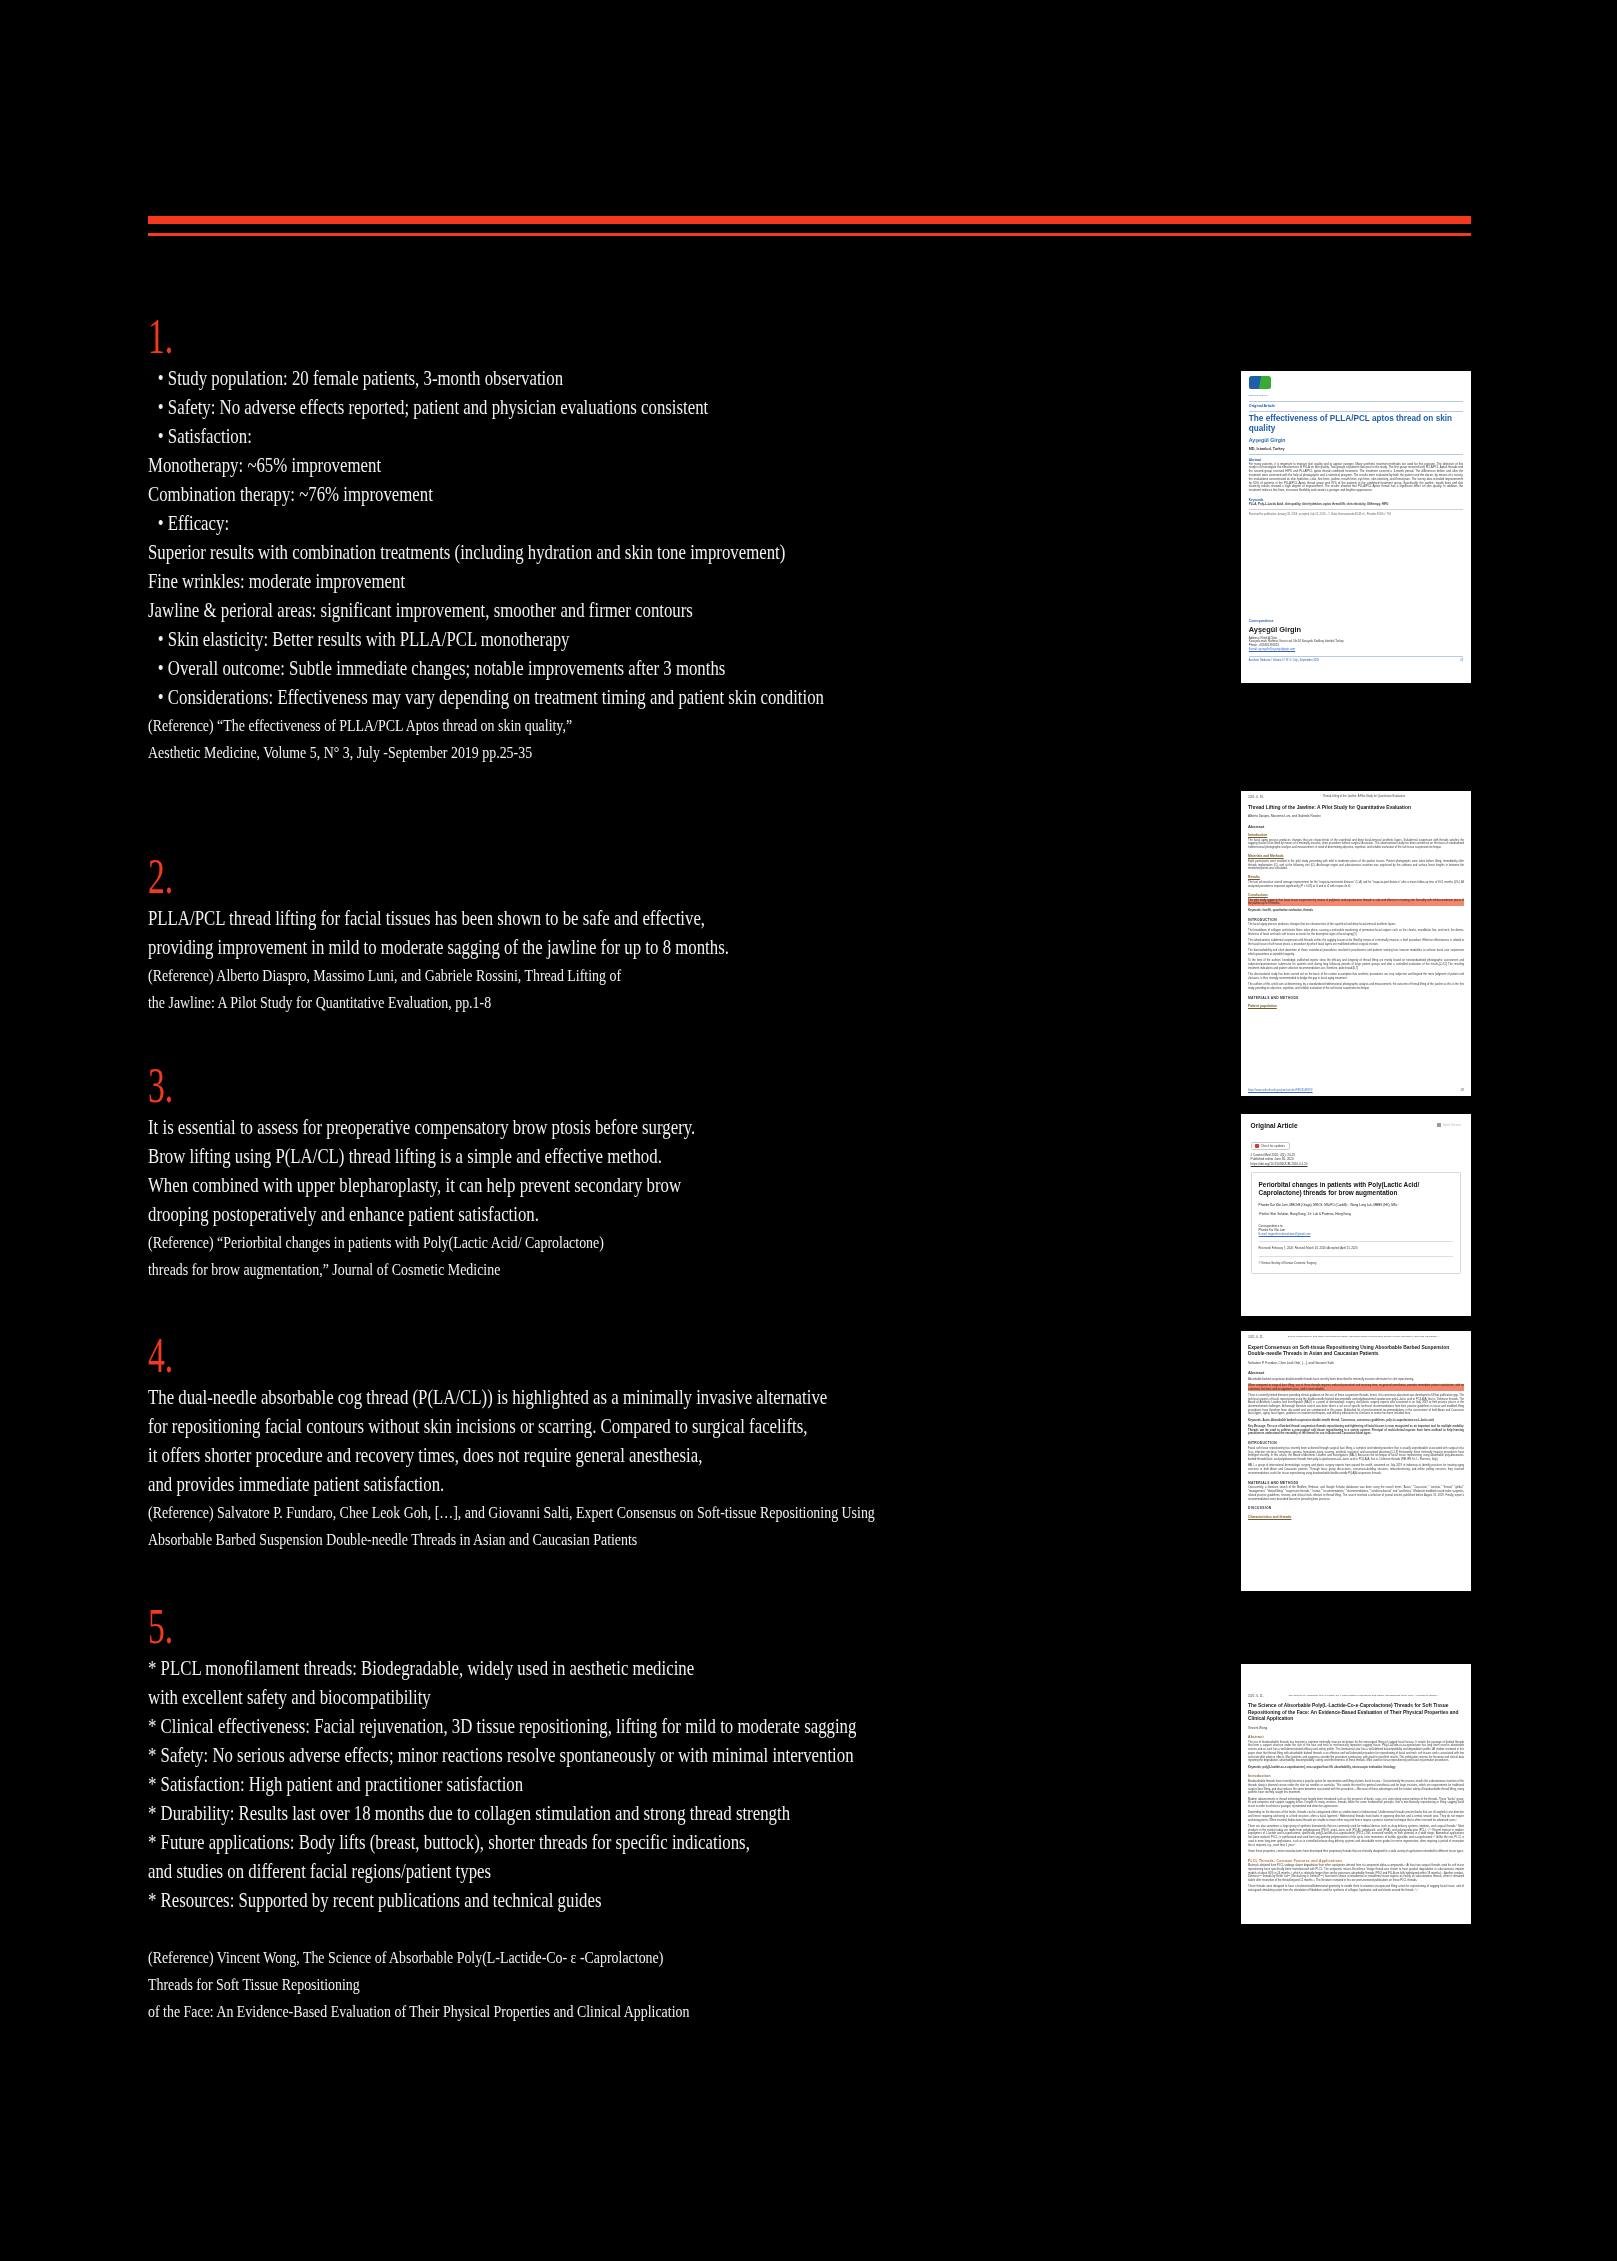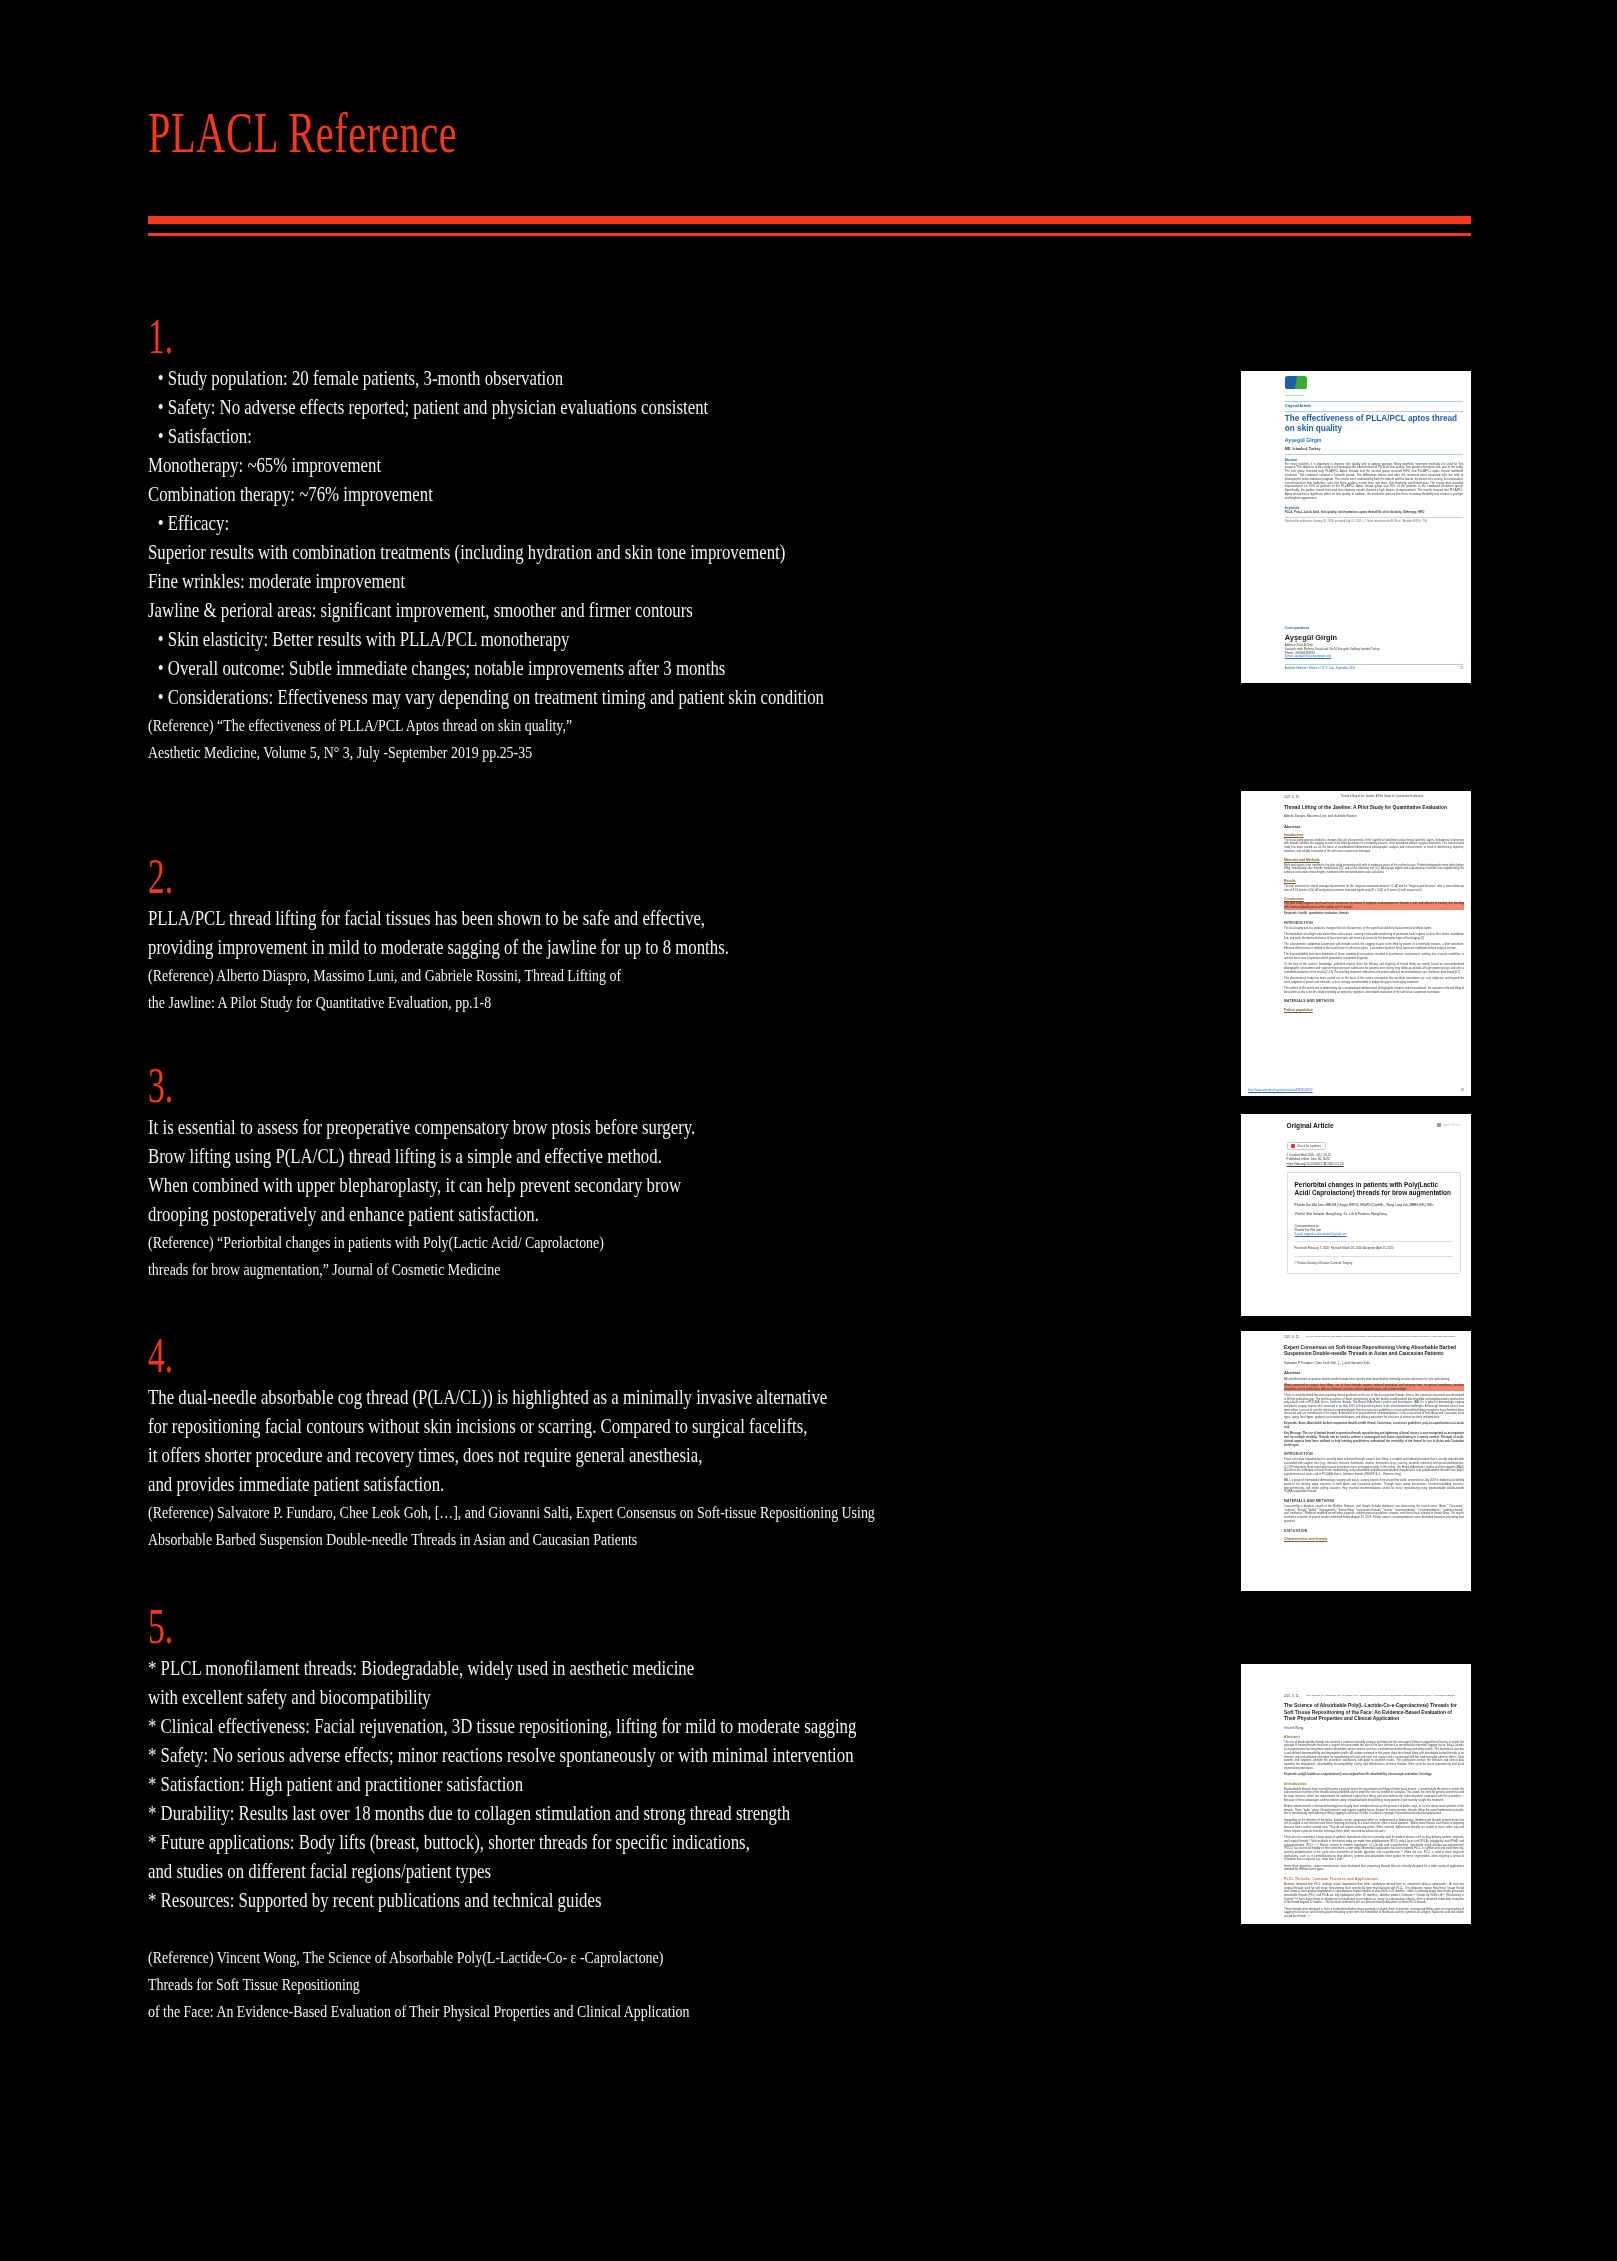--- a/index.html
+++ b/index.html
@@ -63,21 +63,21 @@
   .ln.spacer { height: 29px; }
 
   
   .thumb {
     position: absolute;
     background: #ffffff;
     overflow: hidden;
     font-family: "Liberation Sans", sans-serif;
     color: #2b2b2b;
   }
-  .thumb .pad { padding: 5.2px 7.8px; margin-left: 36px; }
+  .thumb .pad { padding: 5.2px 7.8px; }
 
   .t-logo {
     width: 22.7px; height: 13px; margin-bottom: 5.2px;
     background: linear-gradient(100deg,#1d5fa8 0 48%, #3aaa35 52% 100%);
     border-radius: 2.6px;
   }
   .t-logo-cap { font-size: 1.9px; color:#1d5fa8; letter-spacing:0.2px; margin-bottom:4.4px;}
   .t-kicker { font-size: 3.7px; color:#1d5fa8; font-weight:700; margin-bottom: 1.7px;}
   .t-hr { height:0.7px; background:#b9c9dd; margin: 2.6px 0; }
   .t-hr2 { height:0.5px; background:#d0d0d0; margin: 2.6px 0; }
@@ -122,23 +122,20 @@
   .t-title-box { font-size:6.4px; font-weight:700; color:#111; line-height:8.4px; margin-bottom:5.2px;}
   .t-auth-box { font-size:3.1px; color:#222; line-height:4.5px; margin-bottom:4.4px;}
   .t-rule-box { height:0.5px; background:#ddd; margin:5.2px 0; }
   .t-blank { background:#fff; }
 </style>
 </head>
 <body>
 
 <div class="page">
 
-  <div class="header">
-    <div class="title">PLACL Reference</div>
-  </div>
   <div class="rule-wrap">
     <div class="rule-thick"></div>
     <div class="rule-gap"></div>
     <div class="rule-thin"></div>
   </div>
 
   <div class="section" style="top:312px">
     <div class="num">1.</div>
     <div class="lines">
       <div class="ln indent">• Study population: 20 female patients, 3-month observation</div>

